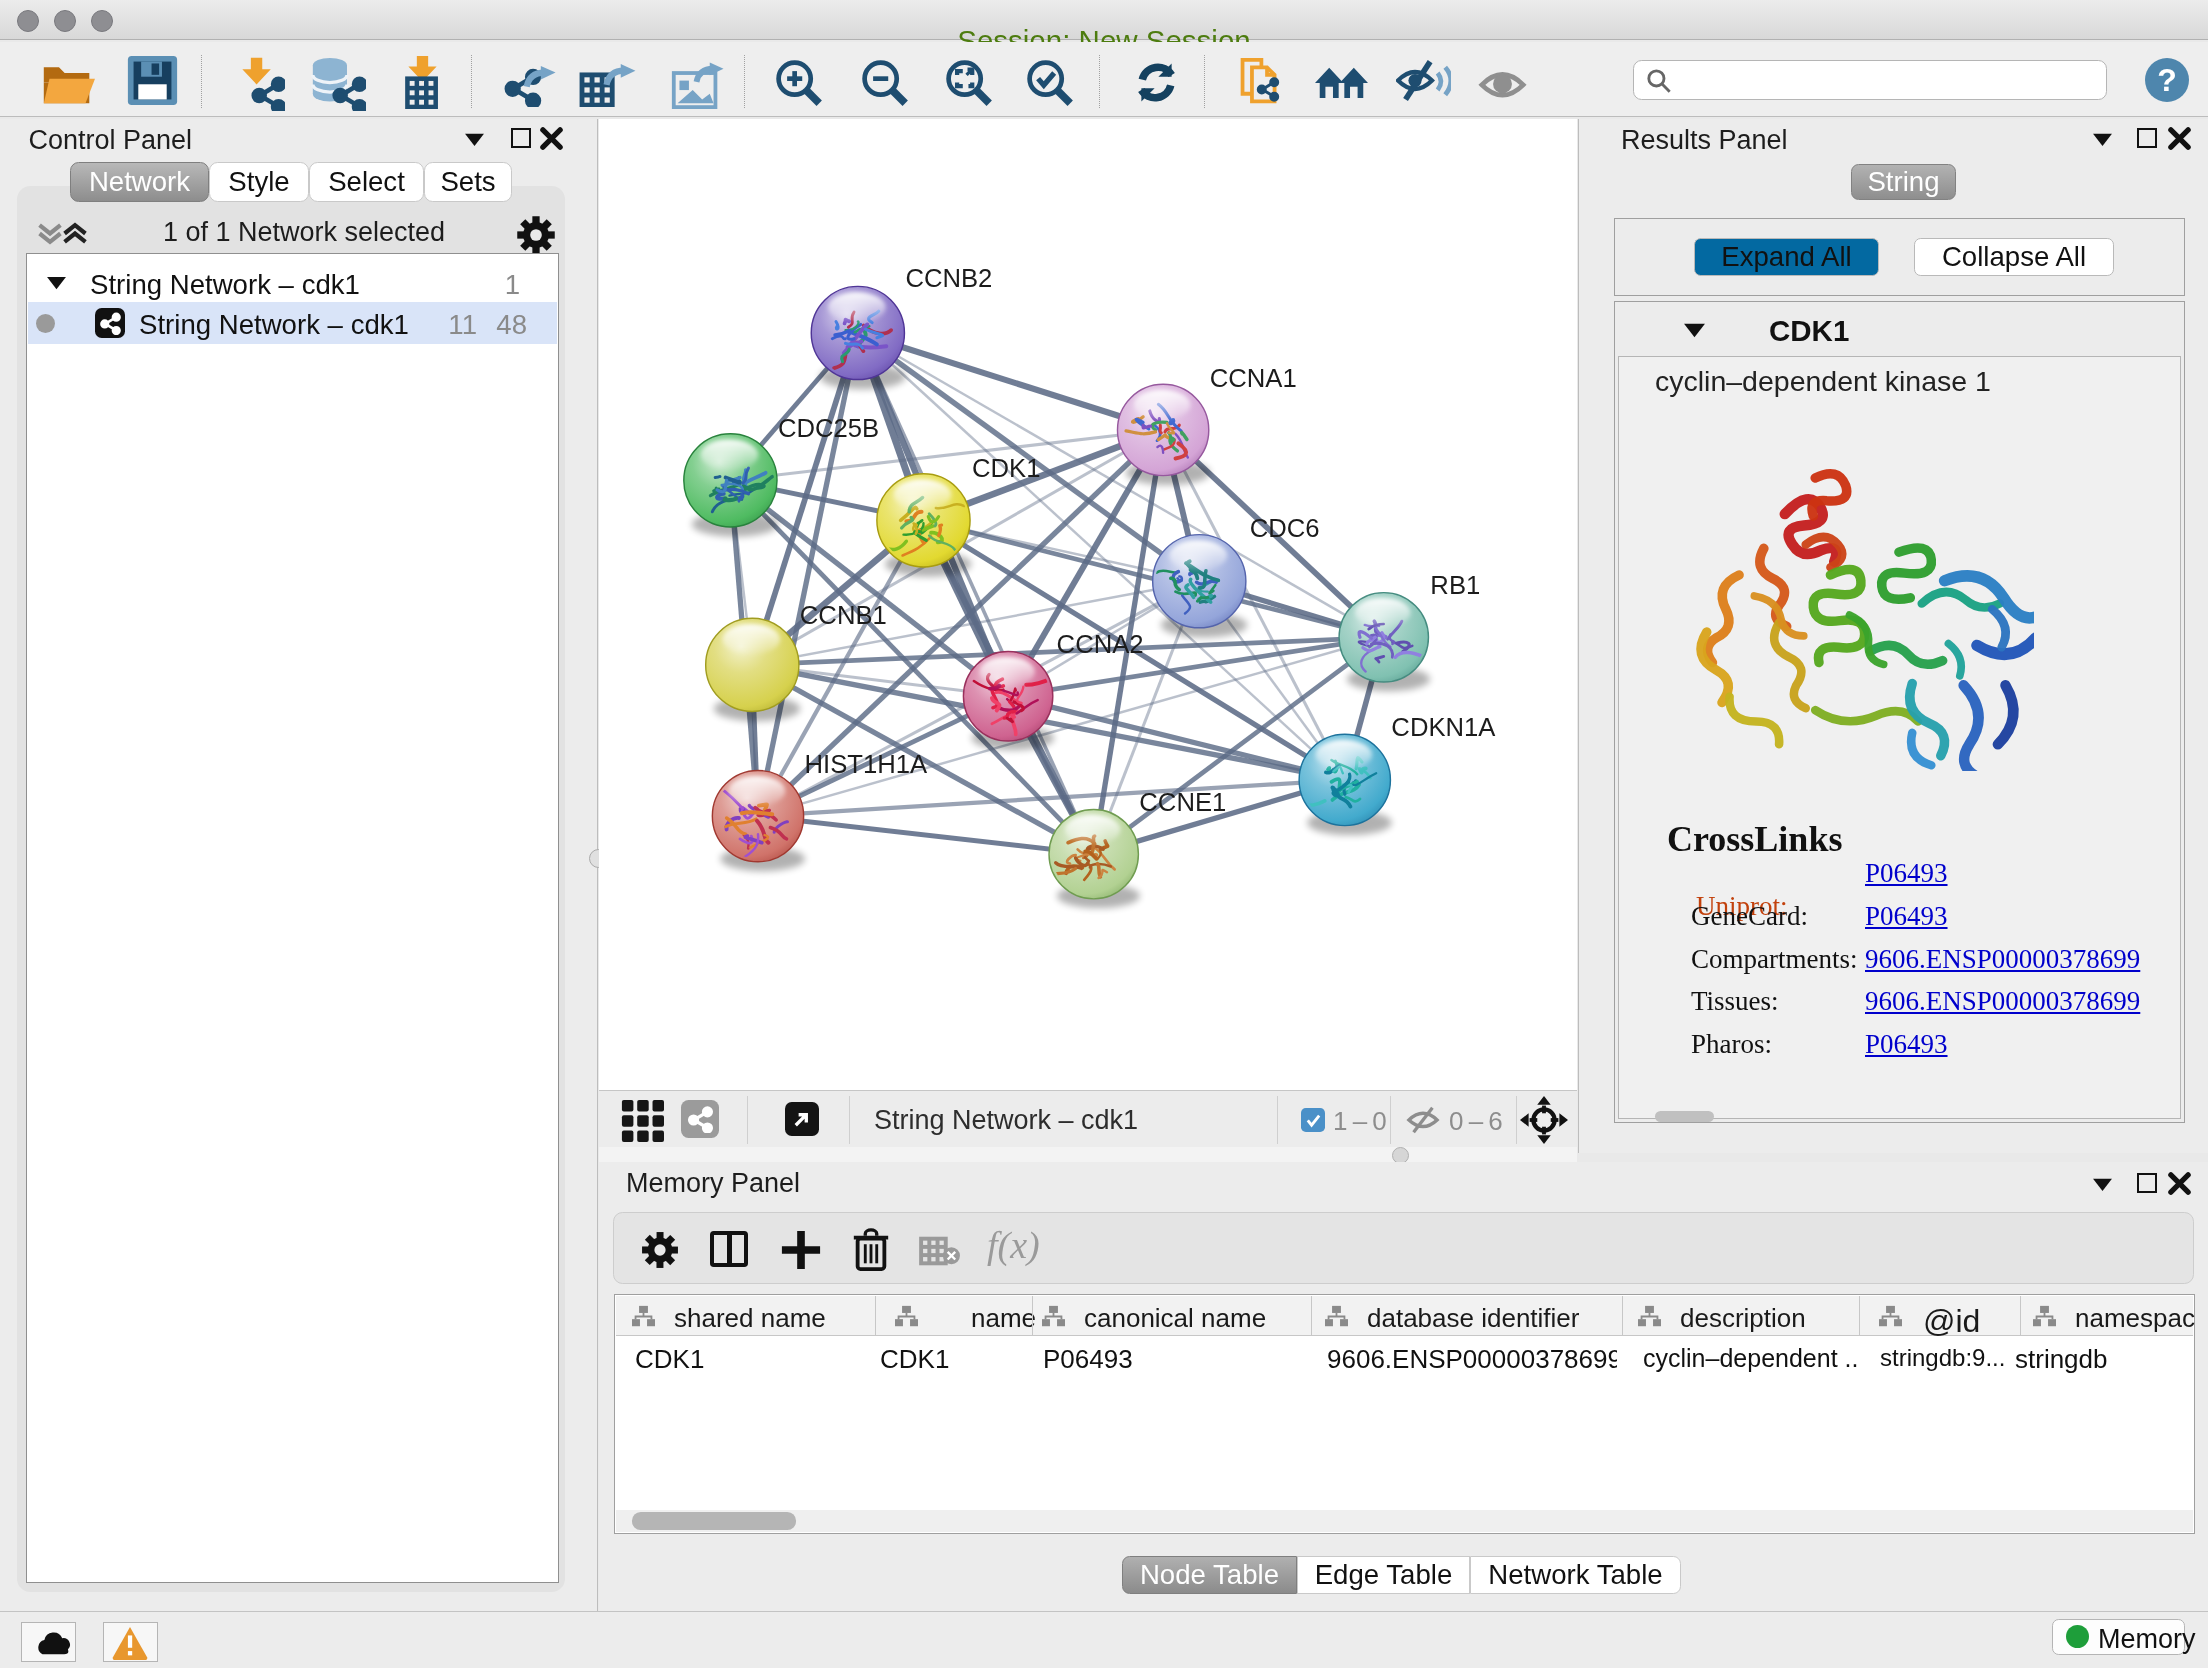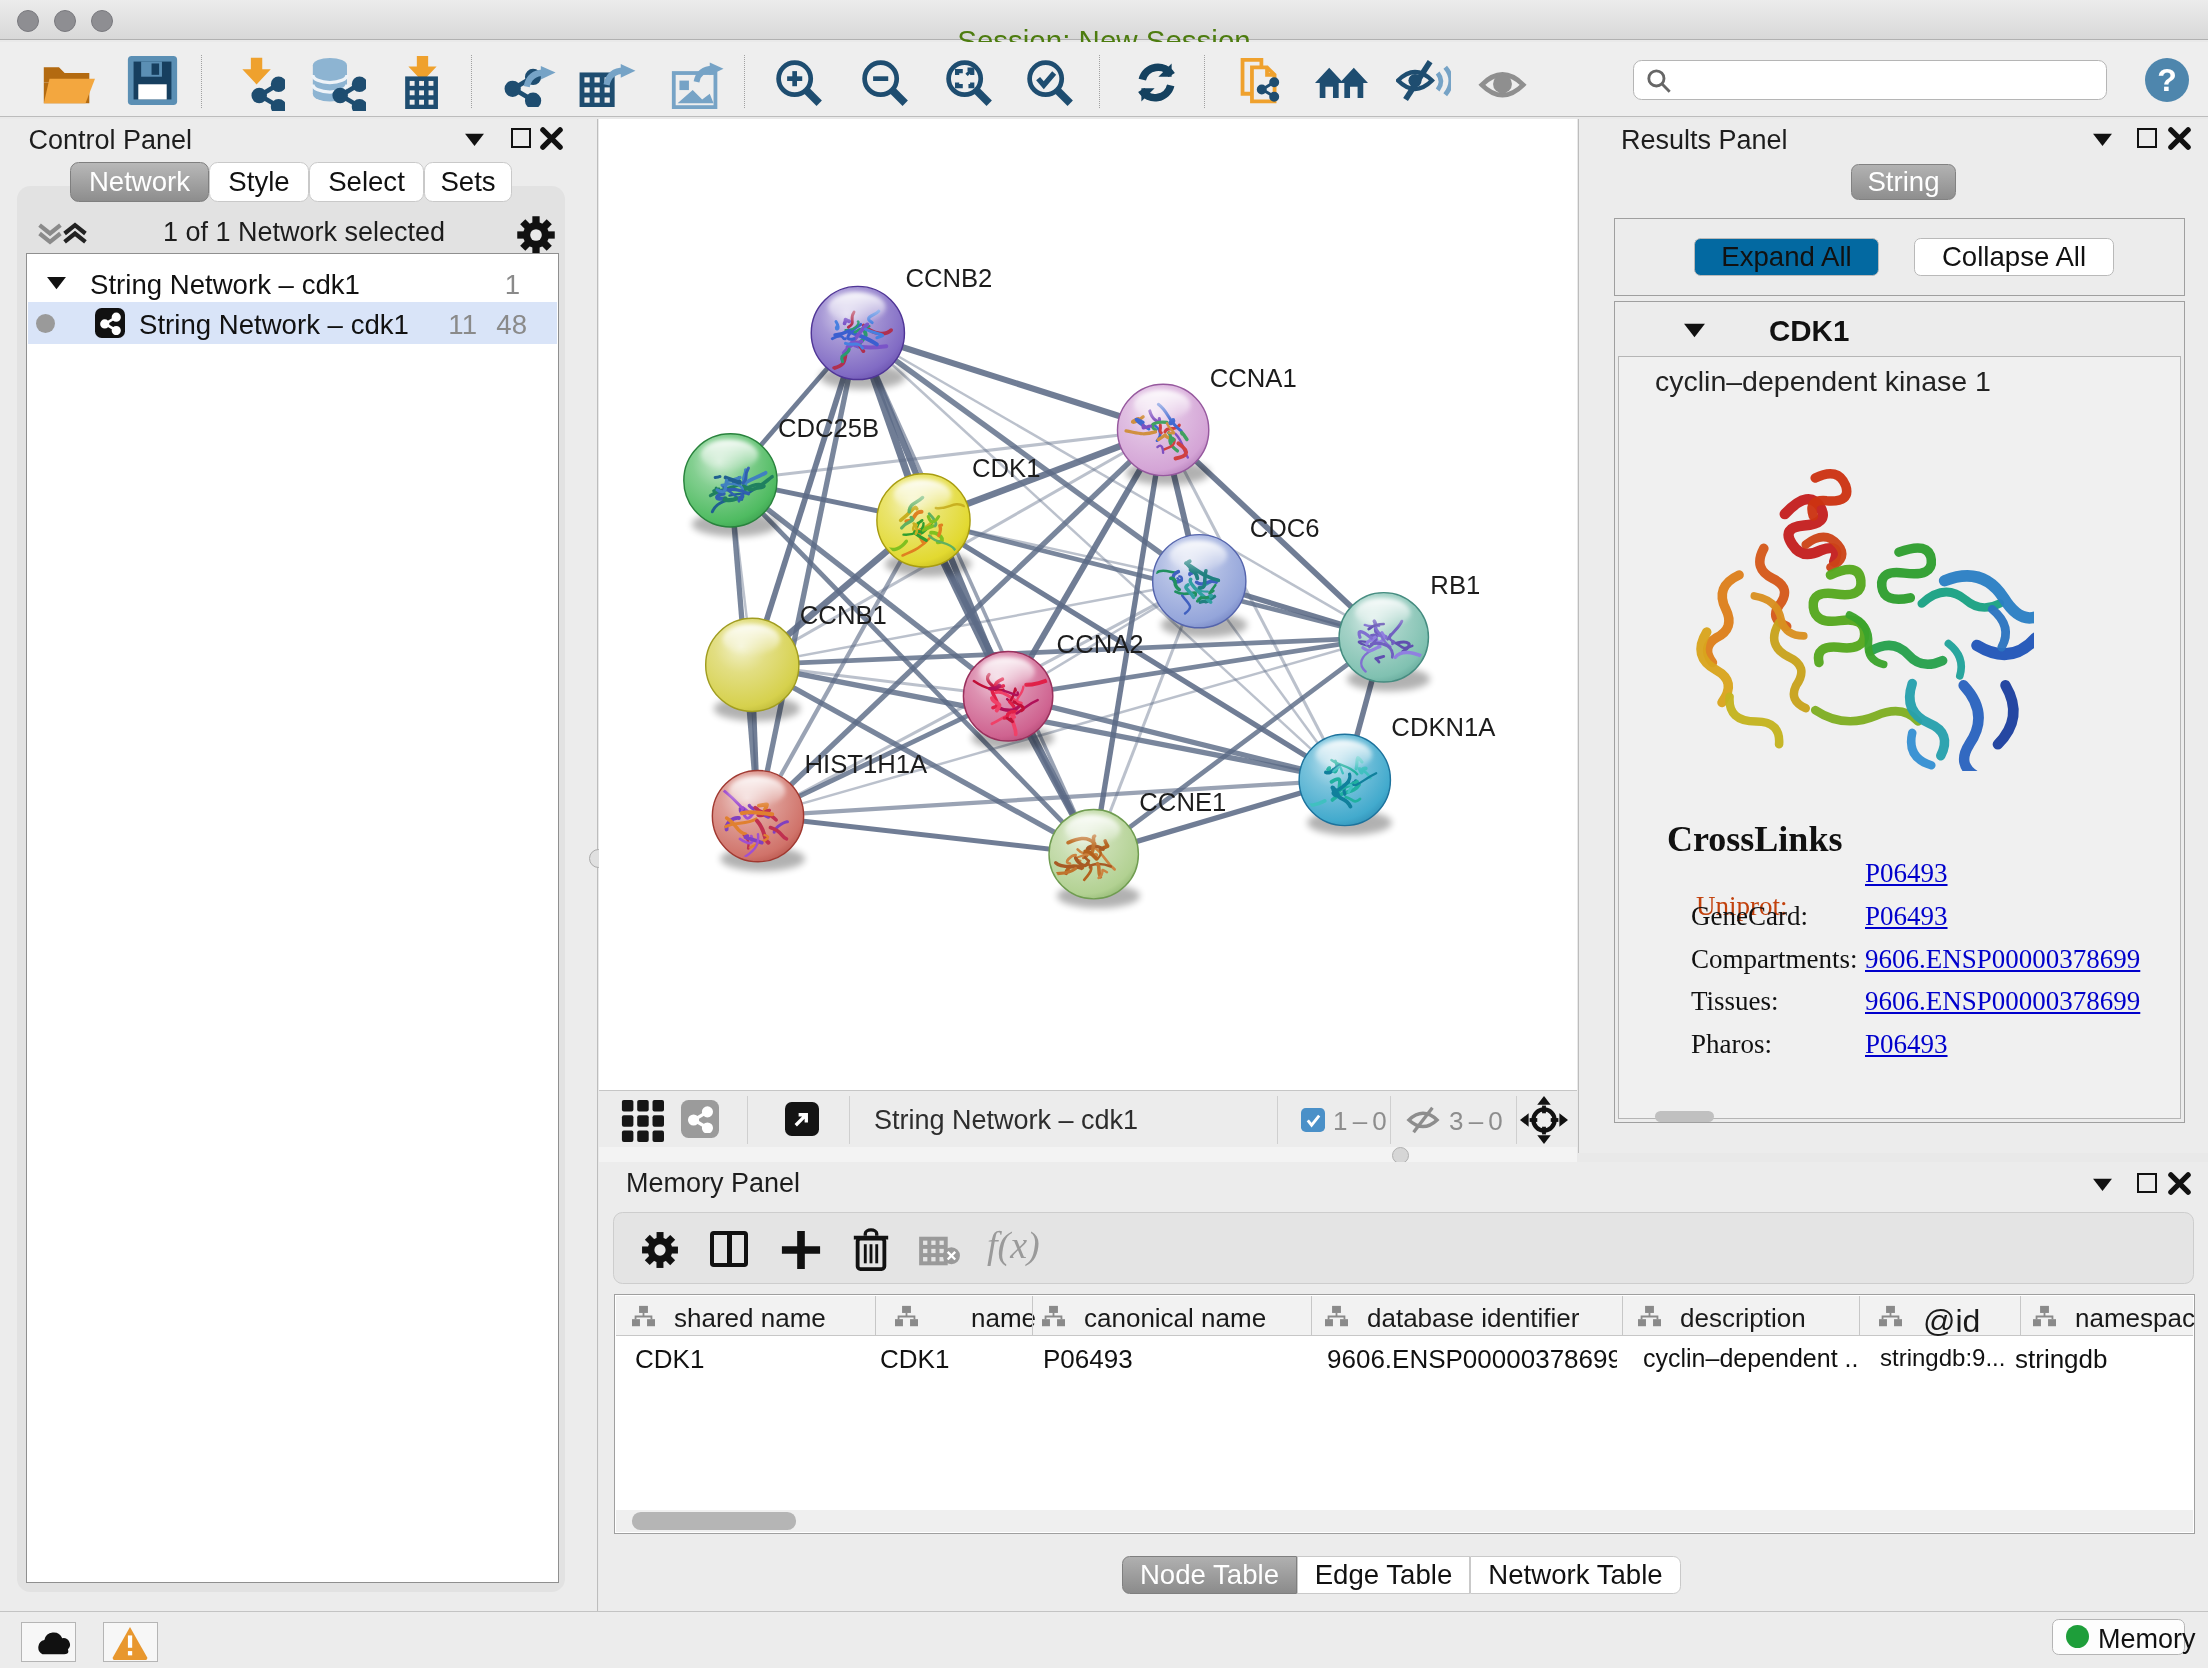--- a/index.html
+++ b/index.html
@@ -703,21 +703,21 @@
 <div class="abs" style="left:1301px;top:1108px;width:24px;height:24px;background:#4a90c8;border-radius:4.8px;"></div>
 <svg class="abs" style="left:1304px;top:1111px;" width="18" height="18" viewBox="0 0 19 19">
     <path d="M4 10 l4 5 l8 -10" stroke="#fff" stroke-width="3" fill="none"></path>
   </svg>
 <div class="abs" style="left:1333px;top:1106px;font-size:26px;color:#8d8d8d;letter-spacing:-1px;">1 – 0</div>
 <div class="abs" style="left:1390px;top:1096px;width:0;height:48px;border-left:1.9px solid #cfcfcf;"></div>
 <svg class="abs" style="left:1406px;top:1103px;" width="34" height="32" viewBox="0 0 36 34">
     <path d="M3 18 Q18 4 33 18 Q18 32 3 18 Z" stroke="#8d8d8d" stroke-width="3.5" fill="none"></path>
     <line x1="28" y1="5" x2="8" y2="31" stroke="#8d8d8d" stroke-width="3.5"></line>
   </svg>
-<div class="abs" style="left:1449px;top:1106px;font-size:26px;color:#8d8d8d;letter-spacing:-1px;">3 – 0</div>
+<div class="abs" style="left:1449px;top:1106px;font-size:26px;color:#8d8d8d;letter-spacing:-1px;">0 – 6</div>
 <div class="abs" style="left:1516px;top:1096px;width:0;height:48px;border-left:1.9px solid #cfcfcf;"></div>
 <svg class="abs" style="left:1520px;top:1096px;" width="48" height="48" viewBox="0 0 50 50">
     <circle cx="25" cy="25" r="11" stroke="#111" stroke-width="4.5" fill="none"></circle>
     <g stroke="#111" stroke-width="4">
       <line x1="25" y1="10" x2="25" y2="18"></line>
       <line x1="25" y1="32" x2="25" y2="40"></line>
       <line x1="10" y1="25" x2="18" y2="25"></line>
       <line x1="32" y1="25" x2="40" y2="25"></line>
     </g>
     <g fill="#111">

